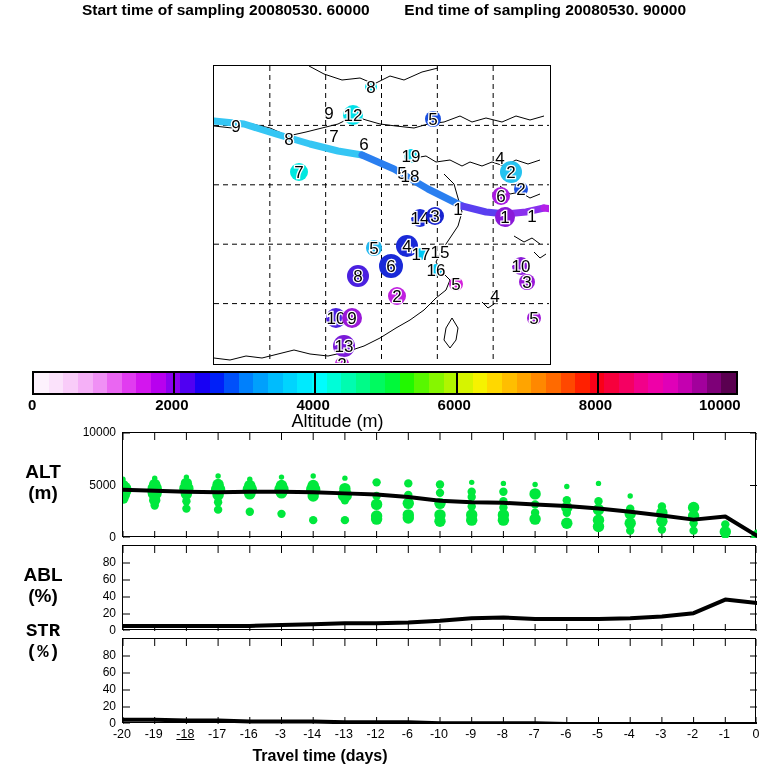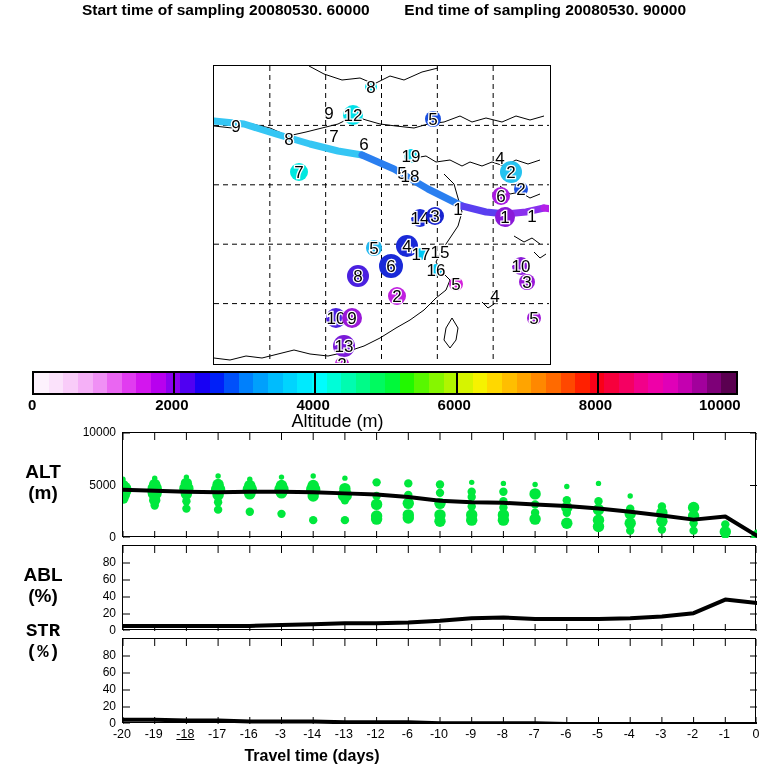--- a/index.html
+++ b/index.html
@@ -22,21 +22,21 @@
   #colorbar i{flex:1 1 auto;height:100%;display:block;}
   .cb-div{position:absolute;top:0;width:2px;height:24px;background:#000;}
   .cb-tick-label{position:absolute;top:396px;font-size:15px;font-weight:bold;}
   #cb-axis-title{left:0;top:411px;width:675px;text-align:center;font-size:18px;}
   
   .panel{position:absolute;border:1.4px solid #000;background:#fff;box-sizing:border-box;}
   .panel svg{position:absolute;left:0;top:0;}
   .rowlabel{position:absolute;text-align:center;font-size:19px;font-weight:bold;line-height:21px;}
   .ytick{position:absolute;font-size:12px;text-align:right;width:46px;}
   .xtick{position:absolute;font-size:12.5px;text-align:center;width:26px;}
-  #xaxis-title{position:absolute;left:0;width:624px;text-align:center;
+  #xaxis-title{position:absolute;left:8px;width:624px;text-align:center;
                font-size:16px;font-weight:bold;}
 </style>
 </head>
 <body>
 
 <div class="abs" id="title-block">
   <div class="t-sub">
     <span>Start time of sampling 20080530. 60000</span>
     <span class="gap"></span>
     <span>End time of sampling 20080530. 90000</span>

